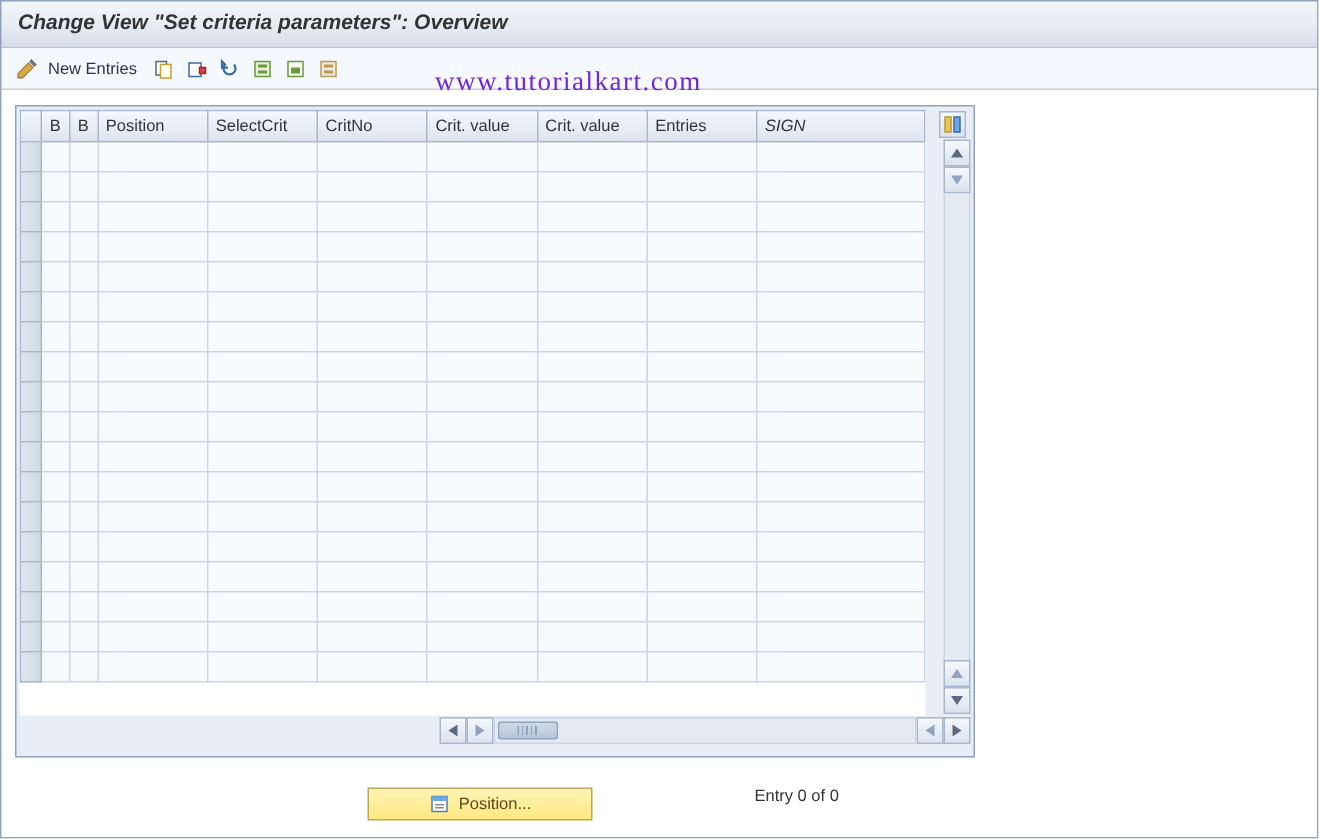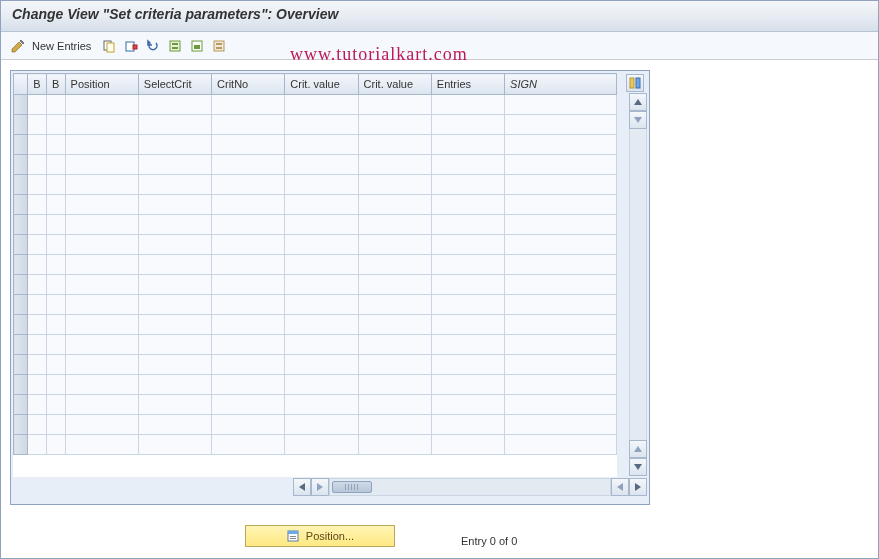--- a/index.html
+++ b/index.html
@@ -4,21 +4,21 @@
 <style>
 * { box-sizing: border-box; margin: 0; padding: 0; }
 body { font-family: Arial, sans-serif; font-size: 11px; background: #fff; width: 879px; height: 559px; overflow: hidden; position: relative; }
 
 .header-bar { background: linear-gradient(to bottom, #f5f7fa 0%, #e8edf3 50%, #d6deea 100%); height: 32px; border-bottom: 1px solid #b8c4d4; padding: 6px 12px; }
 .header-title { font-size: 14px; font-weight: bold; font-style: italic; color: #333; }
 
 .toolbar { height: 28px; padding: 3px 8px; display: flex; align-items: center; gap: 2px; border-bottom: 1px solid #ccc; background: #f5f8fc; }
 .toolbar .icon-btn { width: 20px; height: 20px; display: inline-flex; align-items: center; justify-content: center; cursor: pointer; border-radius: 2px; }
 .toolbar .new-entries { font-size: 11px; color: #333; padding: 0 6px 0 2px; cursor: pointer; }
-.watermark { position: absolute; top: 44px; left: 290px; font-size: 18px; color: #be185d; letter-spacing: 1px; font-family: Georgia, serif; }
+.watermark { position: absolute; top: 44px; left: 290px; font-size: 18px; color: #6d28d9; letter-spacing: 1px; font-family: Georgia, serif; }
 
 .content-area { padding: 10px; }
 .table-wrap { position: relative; width: 640px; height: 435px; border: 1px solid #8fa3bf; background: #e8eef7; }
 
 .grid-inner { position: absolute; top: 2px; left: 2px; width: 604px; height: 404px; overflow: hidden; background: #fff; }
 
 .data-table { border-collapse: collapse; width: 100%; }
 .data-table th { background: linear-gradient(to bottom, #f4f7fb, #dbe4ef); border: 1px solid #a8b8cc; font-weight: normal; font-size: 11px; color: #333; text-align: left; padding: 4px 5px; height: 20px; white-space: nowrap; }
 .data-table td { border: 1px solid #cbd6e4; height: 20px; background: #f8fafd; }
 .data-table td.row-handle { background: linear-gradient(to right, #e0e6ee, #ced8e4); width: 14px; border: 1px solid #a8b8cc; }
@@ -40,24 +40,24 @@
 .vscroll { position: absolute; top: 22px; right: 2px; width: 18px; bottom: 28px; display: flex; flex-direction: column; }
 .scroll-btn { width: 18px; height: 18px; background: linear-gradient(to bottom, #f4f7fb, #dbe4ef); border: 1px solid #a8b8cc; display:flex; align-items:center; justify-content:center; cursor:pointer; }
 .scroll-track-v { flex: 1; background: #e4eaf2; border-left: 1px solid #cbd6e4; border-right: 1px solid #cbd6e4; }
 
 .hscroll-row { position: absolute; bottom: 8px; left: 2px; right: 2px; height: 18px; display:flex; align-items:center; }
 .hscroll-spacer { width: 280px; height:18px; }
 .scroll-track-h { flex:1; background: #e4eaf2; height:18px; border:1px solid #cbd6e4; position:relative; }
 .scroll-thumb-h { position:absolute; left:2px; top:2px; width:40px; height:12px; background: linear-gradient(to bottom,#d0dae6,#b8c6d8); border:1px solid #8fa3bf; border-radius:2px; }
 .scroll-thumb-h::after { content:""; position:absolute; left:50%; top:50%; transform:translate(-50%,-50%); width:14px; height:6px; background-image: repeating-linear-gradient(to right,#8fa3bf 0,#8fa3bf 1px,transparent 1px,transparent 3px); }
 
-.footer-row { position: absolute; bottom: 12px; left: 0; width: 879px; display:flex; align-items:flex-end; }
+.footer-row { position: absolute; bottom: 12px; left: 0; width: 879px; display:flex; align-items:flex-start; }
 .position-btn { margin-left: 245px; width: 150px; height: 22px; background: linear-gradient(to bottom,#fff4b5,#ffe982); border:1px solid #b8a858; display:flex; align-items:center; justify-content:center; gap:6px; font-size:11px; color:#5a4a1a; cursor:pointer; }
 .position-btn .pos-icon { width:14px; height:14px; display:inline-flex; align-items:center; justify-content:center; }
-.entry-status { margin-left: 66px; font-size: 11px; color: #333; }
+.entry-status { margin-left: 108px; font-size: 11px; color: #333; }
 
 .tri-up { width:0; height:0; border-left:4px solid transparent; border-right:4px solid transparent; border-bottom:6px solid #5a6a82; }
 .tri-down { width:0; height:0; border-left:4px solid transparent; border-right:4px solid transparent; border-top:6px solid #5a6a82; }
 .tri-left { width:0; height:0; border-top:4px solid transparent; border-bottom:4px solid transparent; border-right:6px solid #5a6a82; }
 .tri-right { width:0; height:0; border-top:4px solid transparent; border-bottom:4px solid transparent; border-left:6px solid #5a6a82; }
 
 .outer-border { border: 1px solid #8fa3bf; width: 879px; height: 559px; position:absolute; top:0; left:0; pointer-events:none; }
 </style>
 </head>
 <body>

